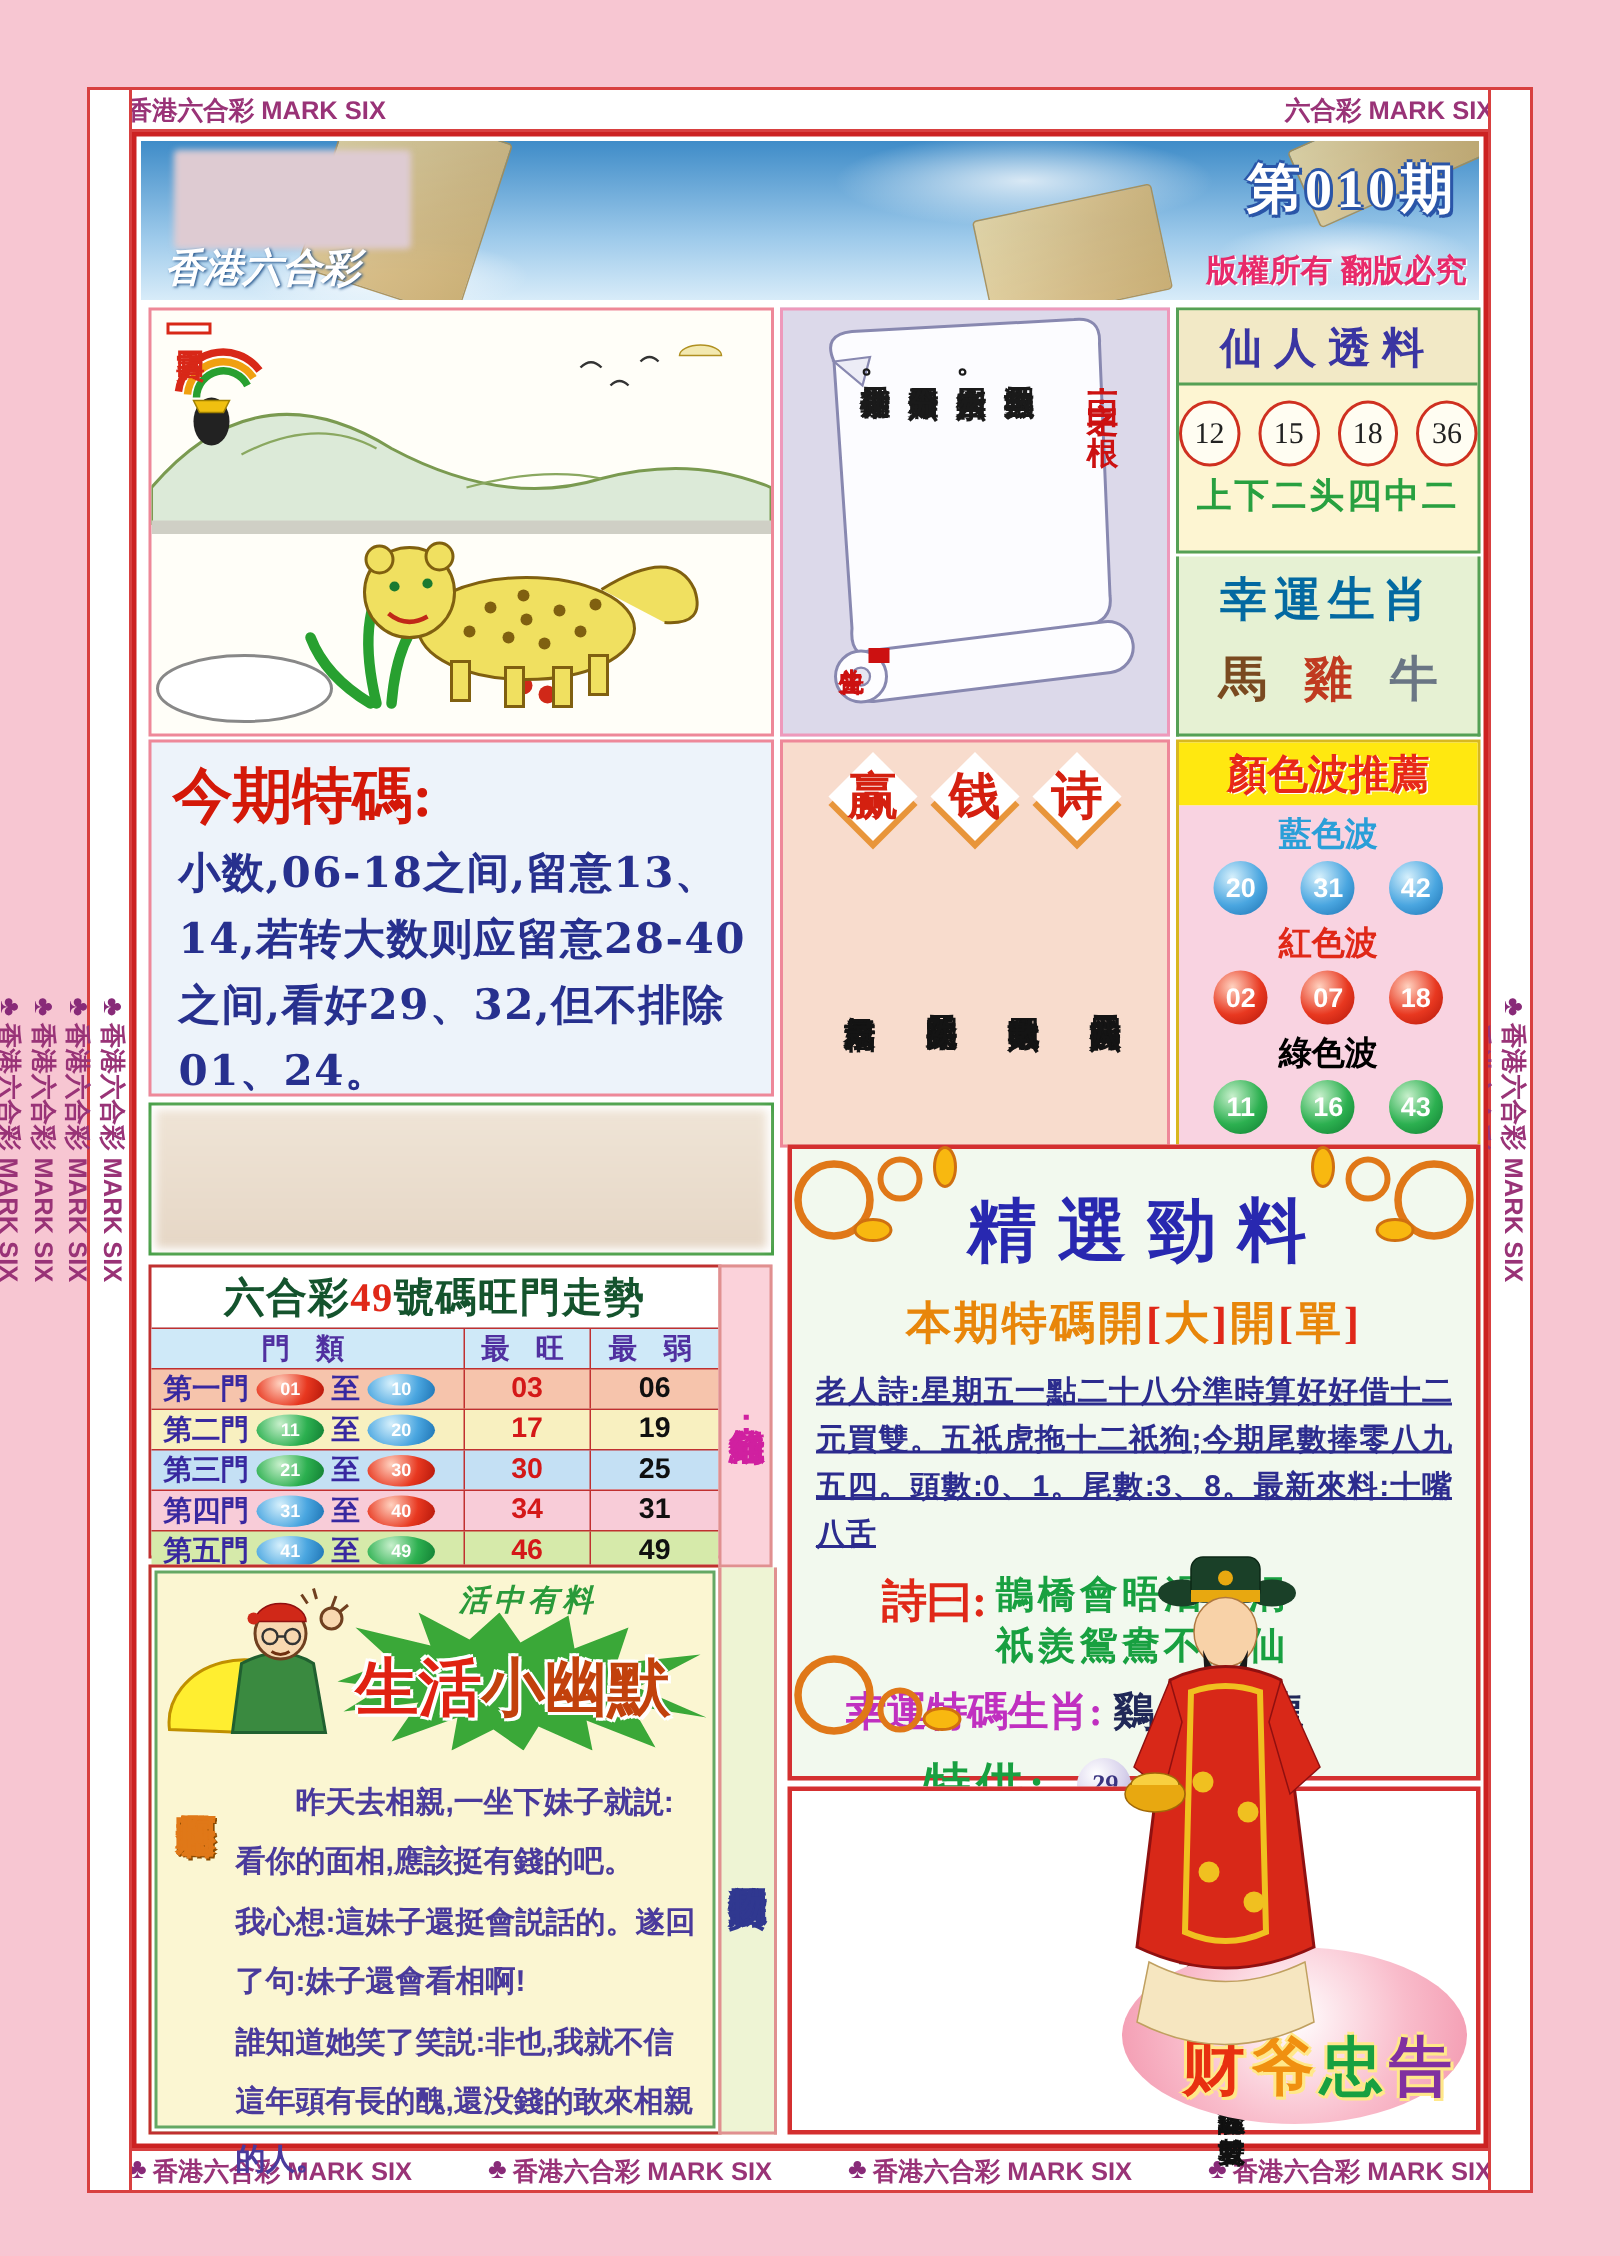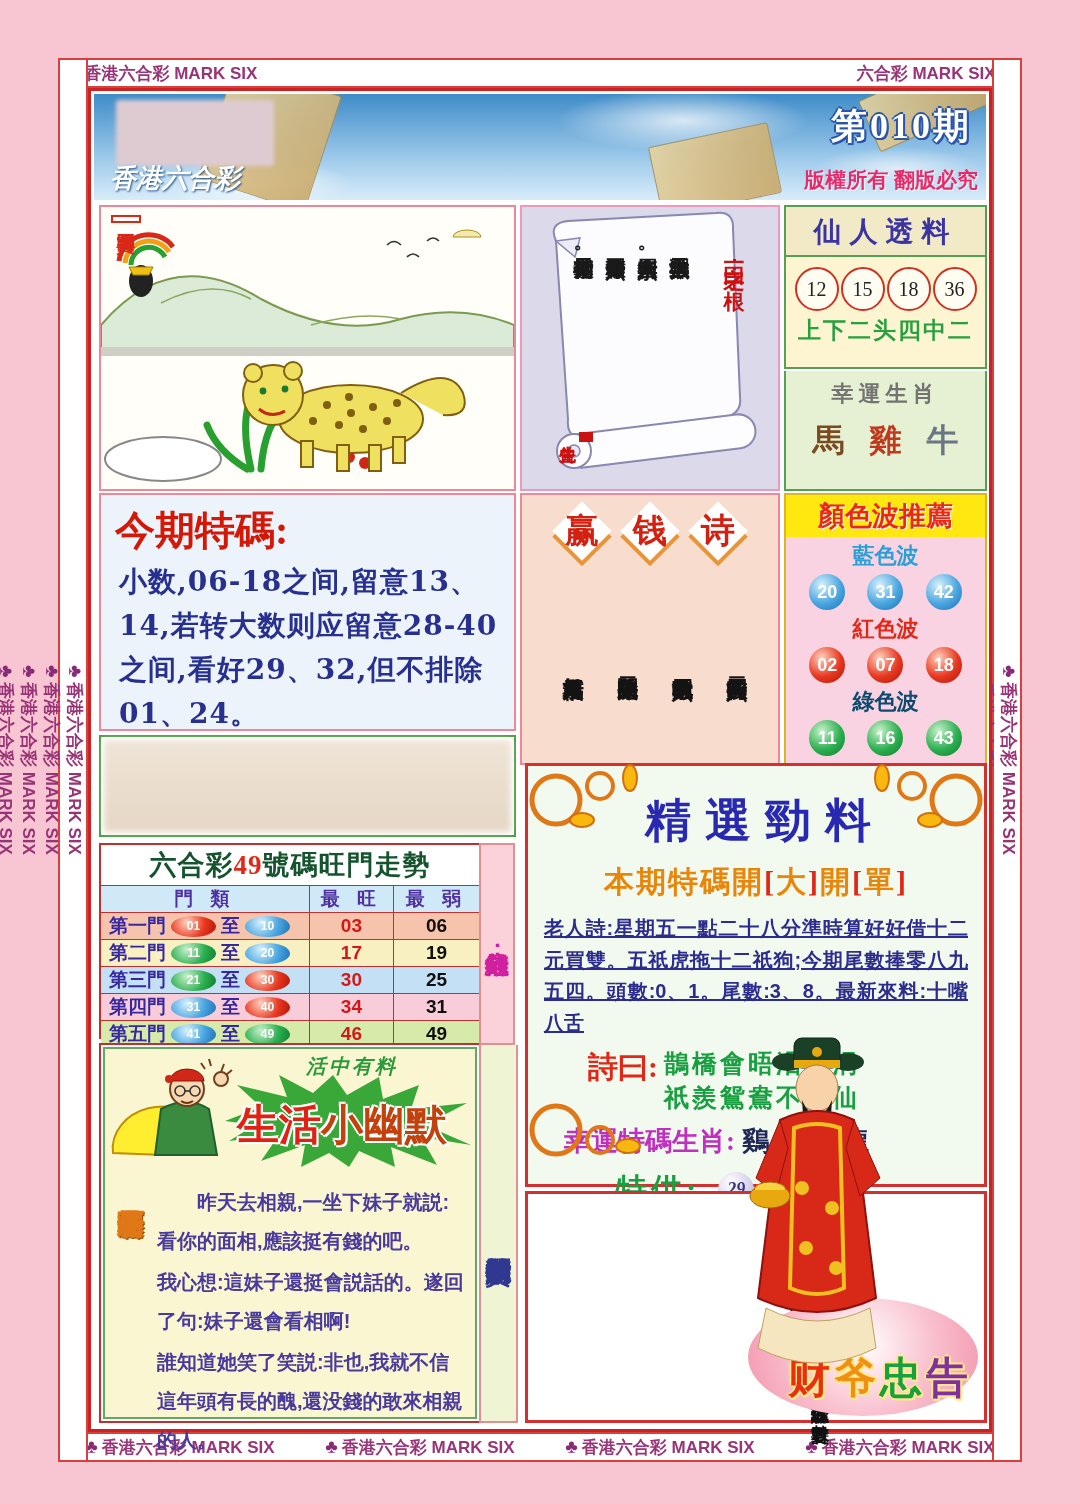--- a/index.html
+++ b/index.html
@@ -48,28 +48,28 @@
   #scrollp{left:429px;top:114px;width:260px;height:286px;border:2px solid #ee99bb;background:#dcd9ea;}
   #scroll-heading{right:30px;top:44px;height:160px;color:#cc1111;font-size:21px;font-weight:bold;}
   #scroll-poem{left:46px;top:36px;height:182px;font-family:"DejaVu Serif",serif;
         font-size:20px;font-weight:bold;color:#1a1a1a;line-height:1.6;}
   #scroll-sig{left:34px;bottom:44px;color:#cc1111;font-size:17px;font-weight:bold;}
   #scroll-sig .sq{display:block;width:14px;height:10px;background:#cc1111;margin:0 auto 3px;}
   
   #xianren{left:693px;top:114px;width:203px;height:164px;border:2px solid #55a055;background:#fdf5d2;}
   #xr-title{background:#f2e9c6;border-bottom:2px solid #55a055;color:#3a35a2;font-size:28px;
         font-weight:bold;text-align:center;letter-spacing:8px;padding:6px 0 4px;}
-  #xr-nums{display:flex;justify-content:center;gap:2px;padding:10px 0 4px;}
+  #xr-nums{display:flex;justify-content:center;gap:12px;padding:10px 0 4px;}
   .circ{width:40px;height:40px;border:2px solid #cf3020;border-radius:50%;background:#fffdf2;
         display:flex;align-items:center;justify-content:center;font-size:20px;color:#222;
         font-family:"Liberation Serif",serif;}
   #xr-note{color:#28a040;font-size:23px;font-weight:bold;text-align:center;letter-spacing:2px;}
   #zodiac{left:693px;top:280px;width:203px;height:120px;border:2px solid #55a055;border-top:none;
         background:#e6f1d3;}
-  #zo-title{color:#737373;font-size:22px;font-weight:bold;text-align:center;letter-spacing:5px;
+  #zo-title{color:#0369a1;font-size:31px;font-weight:bold;text-align:center;letter-spacing:5px;
         padding-top:8px;font-family:"Liberation Serif",serif;}
   #zo-anim{display:flex;justify-content:space-around;padding:10px 14px 0;font-size:32px;font-weight:bold;}
   .an1{color:#7a4a20;} .an2{color:#c03a20;} .an3{color:#6a7684;}
   
   #special{left:8px;top:402px;width:417px;height:238px;border:2px solid #ee8899;background:#edf3fa;}
   #sp-title{color:#d41808;font-size:40px;font-weight:bold;font-family:"Liberation Serif",serif;
         margin:8px 0 2px 14px;}
   #sp-body{color:#27308e;font-size:28px;font-weight:bold;font-family:"DejaVu Serif",serif;
         line-height:1.57;padding:0 14px 0 18px;letter-spacing:1px;}
   
@@ -88,21 +88,21 @@
   #cw-body{background:#f9d3e1;height:100%;padding-top:2px;}
   .cw-label{font-size:22px;font-weight:bold;text-align:center;margin-top:2px;}
   .cw-row{display:flex;justify-content:space-around;padding:3px 12px 2px;}
   .ball{width:36px;height:36px;border-radius:50%;display:flex;align-items:center;justify-content:center;
         color:#fff;font-weight:bold;font-size:18px;}
   .b-blue{background:radial-gradient(circle at 35% 30%,#d6f0fc,#4aa6e0 55%,#1a6fb0);}
   .b-red{background:radial-gradient(circle at 35% 30%,#ffd2c0,#e83820 55%,#b01408);}
   .b-green{background:radial-gradient(circle at 35% 30%,#c8f0cc,#2cb050 55%,#0f7a30);}
   .b-lav{background:radial-gradient(circle at 35% 30%,#ffffff,#d8d2ec 55%,#a8a0c8);color:#3a3480;
         font-style:italic;font-family:"Liberation Serif",serif;}
-  .lbl-blue{color:#2a9fd8;} .lbl-red{color:#e02818;} .lbl-green{color:#0c4a6e;}
+  .lbl-blue{color:#2a9fd8;} .lbl-red{color:#e02818;} .lbl-green{color:#000000;}
   
   #blurbox{left:8px;top:644px;width:417px;height:102px;border:2px solid #48a048;background:#fff;}
   #blurbox .inner{position:absolute;inset:3px;background:linear-gradient(#efe4d6,#e6d7c6);filter:blur(3px);}
   
   #gtable{left:8px;top:752px;width:382px;height:196px;border:2px solid #c03030;background:#fff;}
   #gt-title{text-align:center;font-size:27px;font-weight:bold;letter-spacing:1px;padding:2px 0;
         font-family:"Liberation Serif",serif;}
   #gt-title .g{color:#14532d;} #gt-title .r{color:#e02818;}
   .t-row{display:grid;grid-template-columns:55% 22.5% 22.5%;border-top:1px solid #c03030;
         height:26px;align-items:center;font-weight:bold;font-size:19px;}

